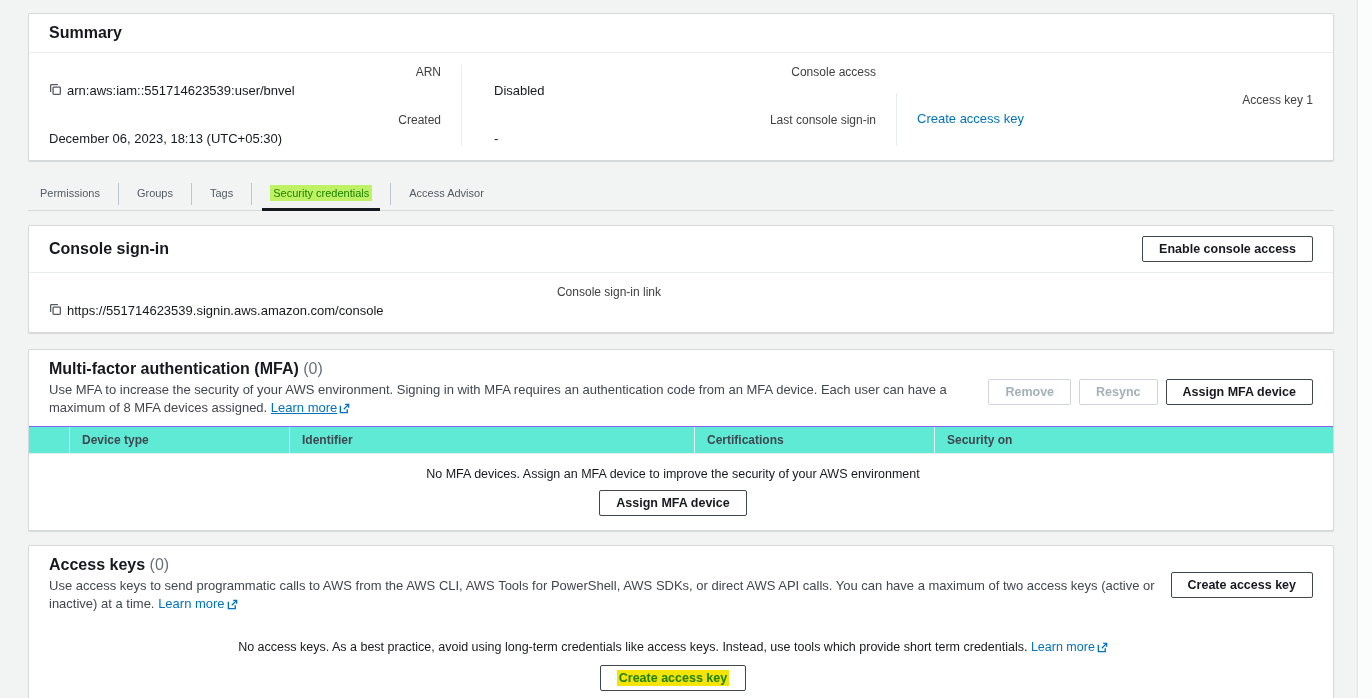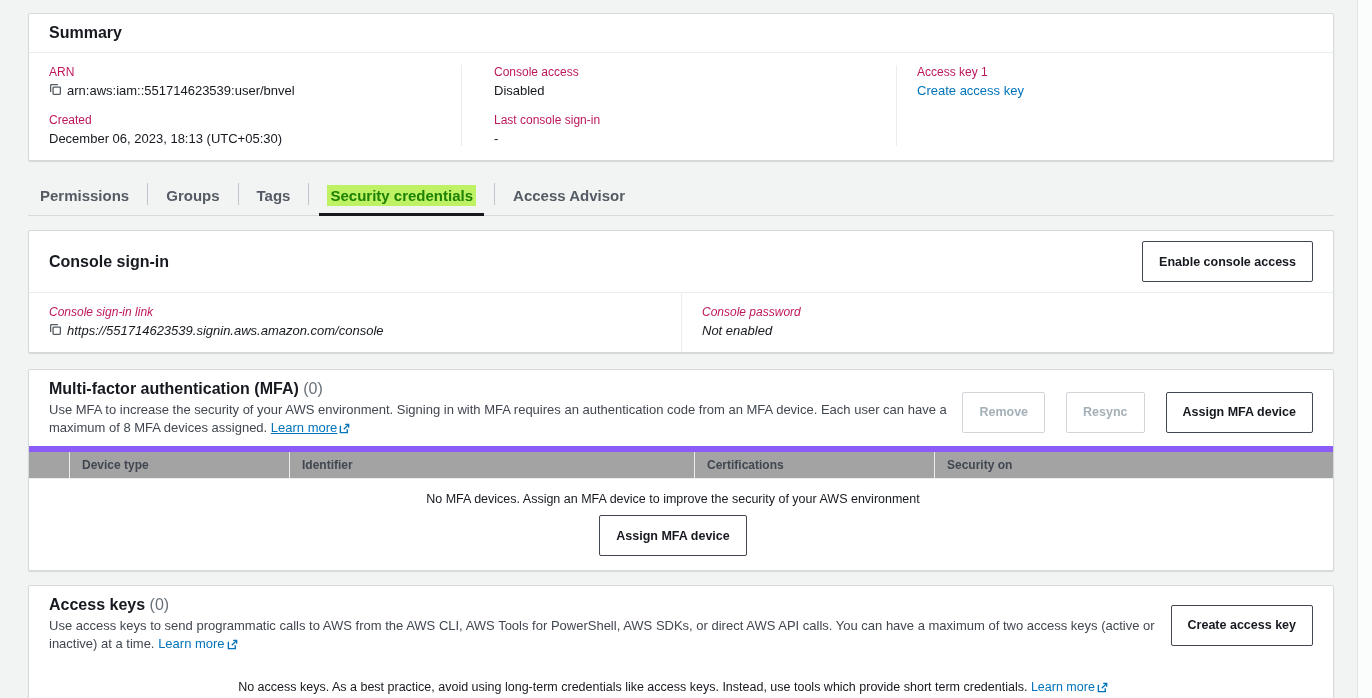--- a/index.html
+++ b/index.html
@@ -31,65 +31,65 @@
   .desc { font-size:13px; color:#414750; margin-top:3px; line-height:1.35; }
   .link { color:#0073bb; text-decoration:none; cursor:pointer; }
   .link.underlined { text-decoration:underline; }
   .ext-icon { display:inline-block; vertical-align:-2px; margin-left:2px; }
 
   
   .sum-body { display:flex; padding:12px 0 14px 0; }
   .sum-col { padding:0 20px; }
   .sum-col.c1 { width:432px; }
   .sum-col.c2 { width:435px; border-left:1px solid #eaeded;padding-left:32px; }
-  .sum-col.c3 { flex:1; border-left:1px solid #eaeded; }
+  .sum-col.c3 { flex:1; border-left:1px solid #eaeded;margin-top:28px; }
   .field { margin-bottom:15px; }
   .field:last-child { margin-bottom:0; }
-  .field-label { font-size:12px; color:#be185d; margin-bottom:4px; }
+  .field-label { font-size:12px; color:#404040; margin-bottom:4px;text-align:right; }
   .field-value { font-size:13px; color:#16191f; display:flex; gap:5px; }
   .copy-btn { display:inline-flex; cursor:pointer; flex:none; }
 
   
   .tabs {
     display:flex; align-items:center;
     margin-top:20px; margin-bottom:14px;
     border-bottom:1px solid #d5dbdb;
     padding-left:10px;
   }
   .tab {
-    font-size:15px; font-weight:bold; color:#545b64;
+    font-size:11px; font-weight:normal; color:#545b64;
     padding:6px 2px 11px 2px; position:relative; cursor:pointer; white-space:nowrap;
   }
   .tab-sep { width:1px; height:22px; background:#bfc6cd; margin:0 16px; align-self:flex-start; margin-top:2px; }
   .tab.active { color:#1d8102; }
   .tab.active .hl { background:#bef264; padding:2px 3px; }
   .tab.active::after {
     content:""; position:absolute; left:-6px; right:-6px; bottom:-1px;
     height:3px; background:#15191e;
   }
 
   
   .btn {
     display:inline-flex; align-items:center; justify-content:center;
     background:#fff; border:1px solid #414750; border-radius:2px;
     font-size:12.5px; font-weight:bold; color:#16191f;
-    padding:4px 16px; height:41px; cursor:pointer; white-space:nowrap;
+    padding:4px 16px; height:26px; cursor:pointer; white-space:nowrap;
   }
   .btn.disabled { border-color:#d1d5da; color:#a4b0b8; cursor:default; }
-  .btn-group { display:flex; gap:21px;margin-top:6px; }
+  .btn-group { display:flex; gap:8px;margin-top:6px; }
   .btn .hl { background:#f3e406; color:#1d8102; padding:1px 2px; }
 
   
-  .two-col { display:flex; padding:0;font-style:italic; }
+  .two-col { display:flex; padding:0; }
   .tc { padding:12px 20px 14px 20px; }
   .tc.c1 { width:652px; }
   .tc.c2 { flex:1; border-left:1px solid #eaeded; }
 
   
-  .thead { display:flex; border-top:6px solid #8b5cf6; border-bottom:1px solid #eaeded; background:#a3a3a3; }
+  .thead { display:flex; border-top:1px solid #8b5cf6; border-bottom:1px solid #eaeded; background:#5eead4; }
   .th {
     font-size:12px; font-weight:bold; color:#414750;
     padding:6px 12px; border-left:1px solid #eaeded;
   }
   .th.checkbox-col { width:40px; border-left:none; }
   .empty { text-align:center; padding:13px 36px 14px 20px; }
   .empty-text { font-size:12.5px; color:#16191f; }
   .empty .btn { margin-top:9px; }
 
   .mt14 { margin-top:14px; }
@@ -180,26 +180,20 @@
         <div class="field-value">
           <span class="copy-btn">
             <svg width="13" height="13" viewBox="0 0 16 16" fill="none" stroke="#545b64" stroke-width="1.6">
               <rect x="5" y="5" width="9" height="9" rx="1"></rect>
               <path d="M11 2H3a1 1 0 0 0-1 1v8"></path>
             </svg>
           </span>
           <span>https://551714623539.signin.aws.amazon.com/console</span>
         </div>
       </div>
-      <div class="tc c2">
-        <div class="field-label">Console password</div>
-        <div class="field-value">
-            <span>Not enabled</span>
-          </div>
-      </div>
     </div>
   </section>
 
   <section class="card mt16">
     <div class="card-header">
       <div>
         <div class="card-title">
           <span>Multi-factor authentication (MFA)</span>
           <span class="count">(0)</span>
         </div>

